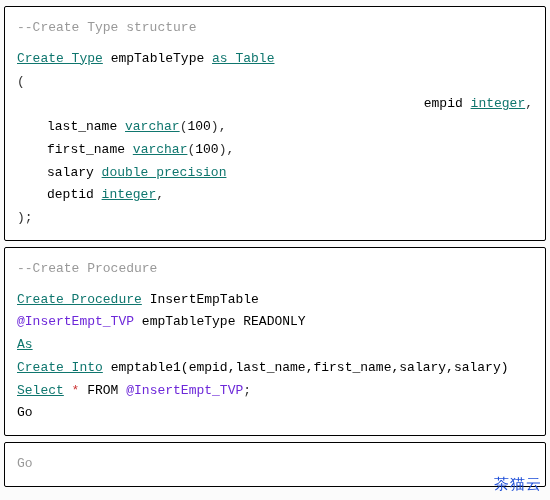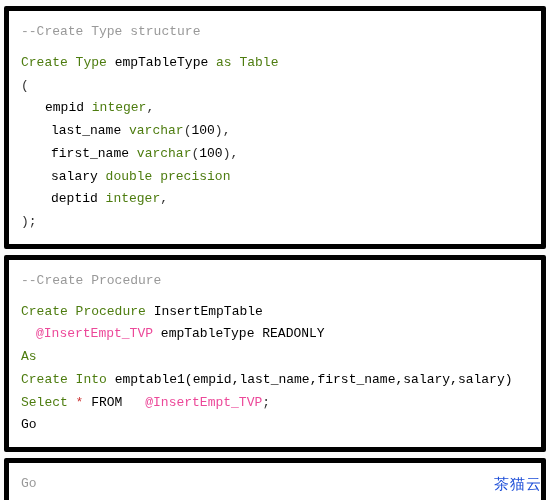--- a/index.html
+++ b/index.html
@@ -6,46 +6,46 @@
     body {
       width: 550px;
       height: 500px;
       background: #fbfbfb;
       font-family: Consolas, Monaco, 'Courier New', monospace;
       font-size: 13px;
       position: relative;
     }
     .code-block {
       background: #fff;
-      border: 5px solid #000000;
+      border: 1px solid #000000;
       border-radius: 2px;
       padding: 10px 12px;
       margin: 6px 4px;
       line-height: 1.75;
     }
     .spacer { height: 8px; }
     .comment { color: #999999; }
-    .keyword { color: #4d7c0f; }
+    .keyword { color: #0f766e; text-decoration: underline; }
     .identifier { color: #000000; }
     .number { color: #000000; }
     .paren { color: #333333; }
     .punct { color: #333333; }
     .star { color: #cc3333; }
-    .param { color: #ec4899; margin-left: 15px; }
+    .param { color: #6d28d9; }
     .watermark {
       position: absolute;
       bottom: 6px;
       right: 8px;
       font-family: "Microsoft YaHei", sans-serif;
       font-size: 15px;
       color: #1d4ed8;
       letter-spacing: 1px;
     }
     .line { white-space: pre; }
-    .indent { padding-left: 24px; }
+    .indent { padding-left: 24px; text-align: right; }
     .indent2 { padding-left: 30px; }
   </style>
 </head>
 <body>
 
 <div class="code-block">
   <div class="line"><span class="comment">--Create Type structure</span></div>
   <div class="spacer"></div>
   <div class="line"><span class="keyword">Create Type</span><span class="identifier"> empTableType </span><span class="keyword">as Table</span></div>
   <div class="line"><span class="paren">(</span></div>

